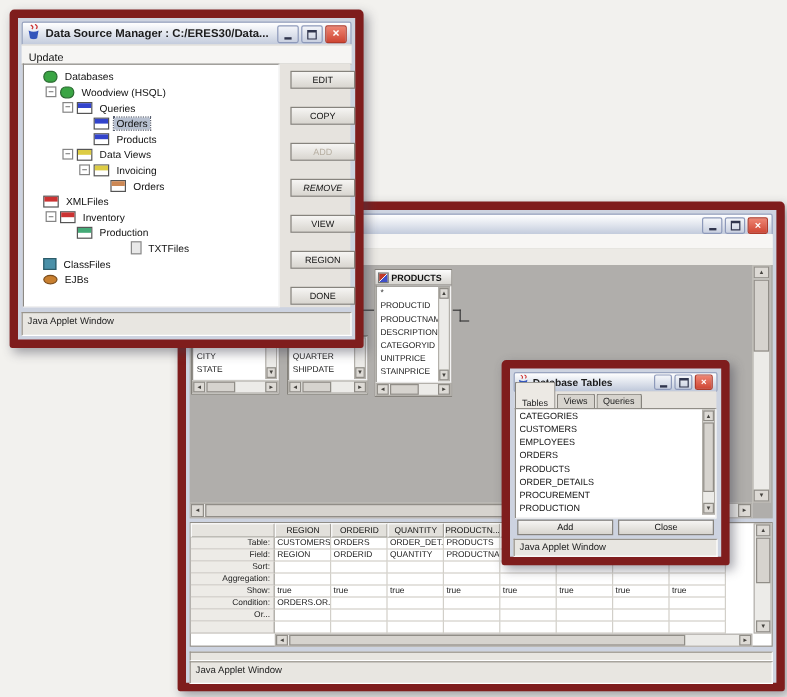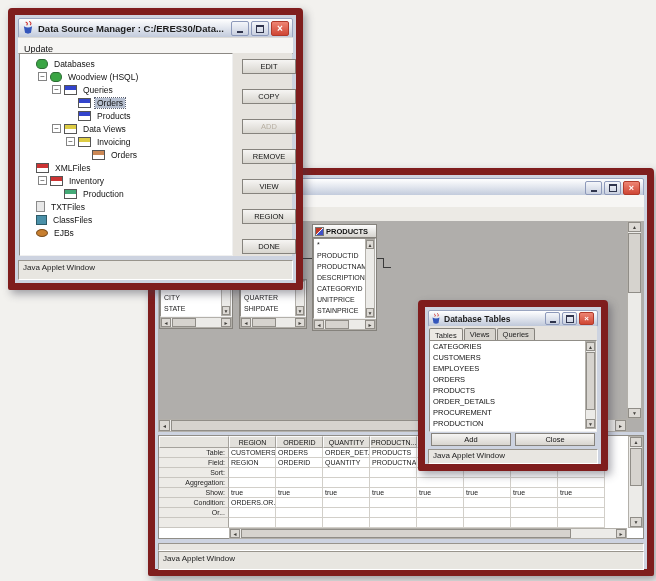--- a/index.html
+++ b/index.html
@@ -81,21 +81,21 @@
   .gr-hsb .sb-right{right:0;}
   .mw-strip{position:absolute;left:3px;right:3px;top:368px;height:6px;}
   .mw-status{left:3px;right:3px;top:376px;height:15px;}
   
   .dbt-window{left:418px;top:300px;width:176px;height:157px;z-index:20;}
   .dbt-title{height:15px;}
   .dbt-title .title-text{font-size:8.5px;}
   .dbt-title .wbtn{width:13px;height:11px;font-size:8px;line-height:9px;}
   .dbt-tabs{position:absolute;left:4px;right:4px;top:19px;height:14px;background:#e6e3de;display:flex;align-items:flex-end;border-bottom:1px solid #86837d;}
   .tab{font-size:7.5px;padding:1px 5px 1px 5px;background:#d7d4ce;border:1px solid #86837d;border-bottom:none;margin-right:1px;color:#222;border-radius:2px 2px 0 0;}
-  .tab.active{background:#ece9e4;position:relative;top:1px;padding-top:2px;}
+  .tab.active{background:#ece9e4;position:relative;top:1px;padding-top:12px;}
   .dbt-list{position:absolute;left:4px;right:4px;top:33px;height:90px;background:#fff;border:1px solid;border-color:#908d87 #f0f0f0 #f0f0f0 #908d87;overflow:hidden;}
   .dbt-item{font-size:7.5px;line-height:11px;height:11px;padding-left:3px;color:#111;white-space:nowrap;}
   .dbt-vsb{top:0;right:0;width:11px;height:88px;}
   .dbt-vsb .sb-btn{left:0;width:9px;height:9px;line-height:8px;}
   .dbt-vsb .sb-top{top:0;}
   .dbt-vsb .sb-thumb{left:0;top:10px;width:9px;height:58px;}
   .dbt-vsb .sb-bot{bottom:0;}
   .dbt-buttons{position:absolute;left:4px;right:4px;top:126px;height:14px;}
   .dbt-buttons .dlg-btn{top:0;height:13px;width:80px;}
   .dbt-status{left:3px;right:3px;top:142px;height:12px;padding-top:1px;}
@@ -478,41 +478,41 @@
             </span>
             <span class="tree-label">Inventory</span>
           </div>
           <div class="tree-row" style="padding-left: 32px;">
             <span class="expander-space"></span>
             <span class="node-icon shape-window">
               <span class="icon-bar" style="background: rgb(68, 170, 119);"></span>
             </span>
             <span class="tree-label">Production</span>
           </div>
-          <div class="tree-row" style="padding-left: 4px;">
+          <div class="tree-row" style="padding-left: 4px; justify-content: center;">
             <span class="expander-space"></span>
             <span class="node-icon shape-doc" style="background: rgb(232, 232, 232);"></span>
             <span class="tree-label">TXTFiles</span>
           </div>
           <div class="tree-row" style="padding-left: 4px;">
             <span class="expander-space"></span>
             <span class="node-icon shape-box" style="background: rgb(74, 144, 168);"></span>
             <span class="tree-label">ClassFiles</span>
           </div>
           <div class="tree-row" style="padding-left: 4px;">
             <span class="expander-space"></span>
             <span class="node-icon shape-bean" style="background: rgb(200, 127, 47);"></span>
             <span class="tree-label">EJBs</span>
           </div>
         </div>
       <div class="dsm-buttons">
           <button class="dlg-btn" style="top: 6px;">EDIT</button>
           <button class="dlg-btn" style="top: 36px;">COPY</button>
           <button class="dlg-btn disabled" style="top: 66px;">ADD</button>
-          <button class="dlg-btn" style="top: 96px;">REMOVE</button>
+          <button class="dlg-btn" style="top: 96px; font-style: italic;">REMOVE</button>
           <button class="dlg-btn" style="top: 126px;">VIEW</button>
           <button class="dlg-btn" style="top: 156px;">REGION</button>
           <button class="dlg-btn" style="top: 186px;">DONE</button>
         </div>
     </div>
     <div class="statusbar dsm-status">Java Applet Window</div>
   </div>
 
 </div>
 

